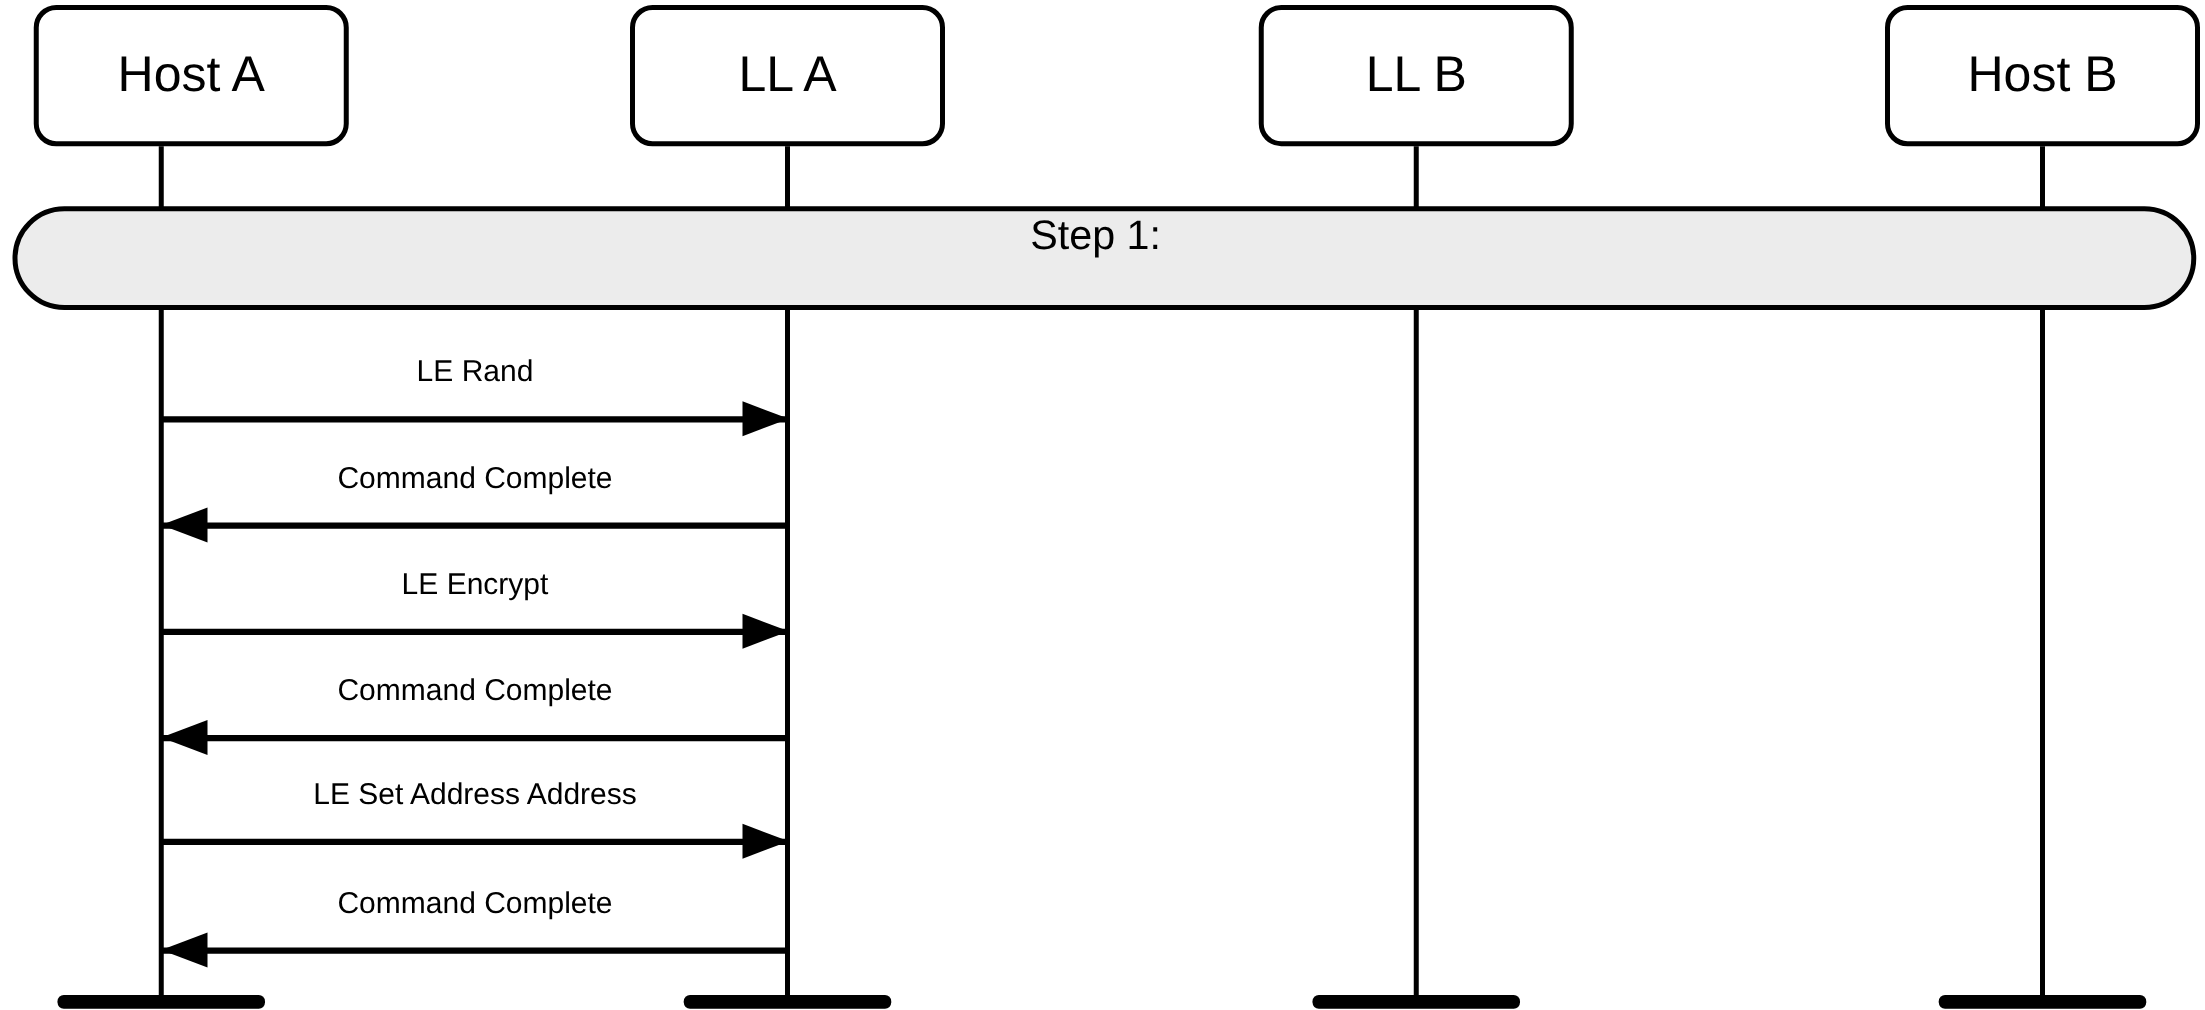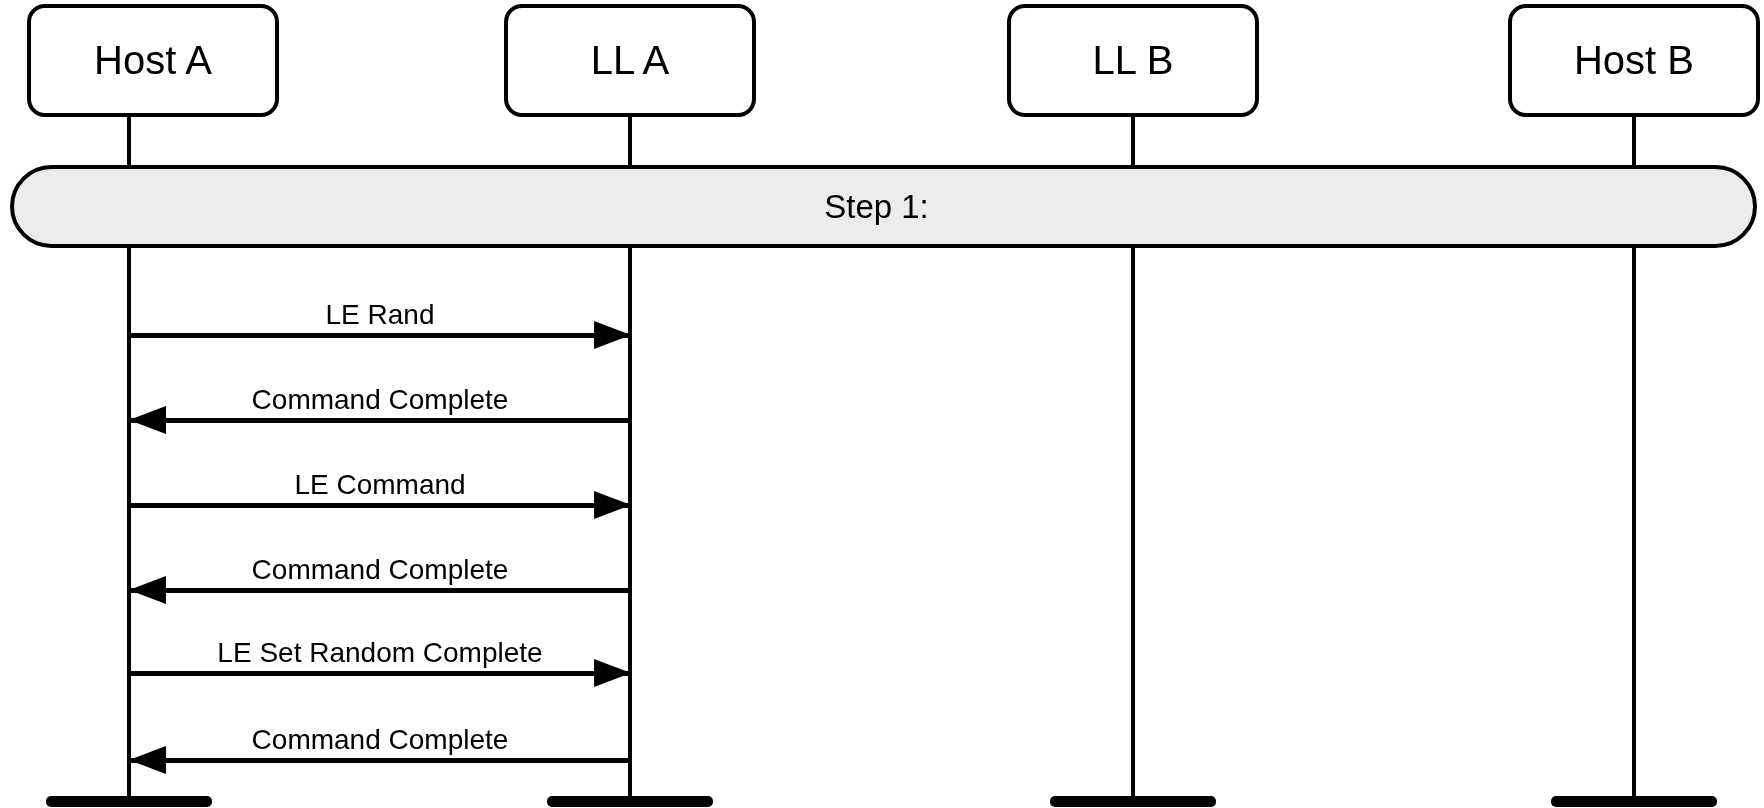--- a/index.html
+++ b/index.html
@@ -44,21 +44,20 @@
     position: absolute;
     left: 10px;
     top: 165px;
     width: 1747px;
     height: 83px;
     background: #ececec;
     border: 4px solid #000000;
     border-radius: 44px;
     box-sizing: border-box;
     display: flex;
-    align-items: center;
     justify-content: center;
     font-size: 33px;
     z-index: 2;
     white-space: nowrap;
   }
   .step-banner .prefix { margin-right: 14px; }
 
   
   .message {
     position: absolute;
@@ -72,23 +71,23 @@
     left: 0;
     right: 0;
     top: -2.5px;
     height: 5px;
     background: #000000;
   }
   .msg-label {
     position: absolute;
     left: 0;
     right: 0;
-    bottom: 4px;
+    bottom: 23px;
     text-align: center;
-    font-size: 28px;
+    font-size: 24px;
     white-space: nowrap;
   }
   .arrowhead {
     position: absolute;
     top: 0;
     transform: translateY(-50%);
     width: 0;
     height: 0;
     border-top: 14px solid transparent;
     border-bottom: 14px solid transparent;
@@ -146,33 +145,33 @@
     <div class="arrowhead"></div>
   </div>
 
   <div class="message dir-left" style="top:420px;">
     <div class="msg-label">Command Complete</div>
     <div class="msg-line"></div>
     <div class="arrowhead"></div>
   </div>
 
   <div class="message dir-right" style="top:505px;">
-    <div class="msg-label">LE Command</div>
+    <div class="msg-label">LE Encrypt</div>
     <div class="msg-line"></div>
     <div class="arrowhead"></div>
   </div>
 
   <div class="message dir-left" style="top:590px;">
     <div class="msg-label">Command Complete</div>
     <div class="msg-line"></div>
     <div class="arrowhead"></div>
   </div>
 
   <div class="message dir-right" style="top:673px;">
-    <div class="msg-label">LE Set Random Complete</div>
+    <div class="msg-label">LE Set Address Address</div>
     <div class="msg-line"></div>
     <div class="arrowhead"></div>
   </div>
 
   <div class="message dir-left" style="top:760px;">
     <div class="msg-label">Command Complete</div>
     <div class="msg-line"></div>
     <div class="arrowhead"></div>
   </div>
 

